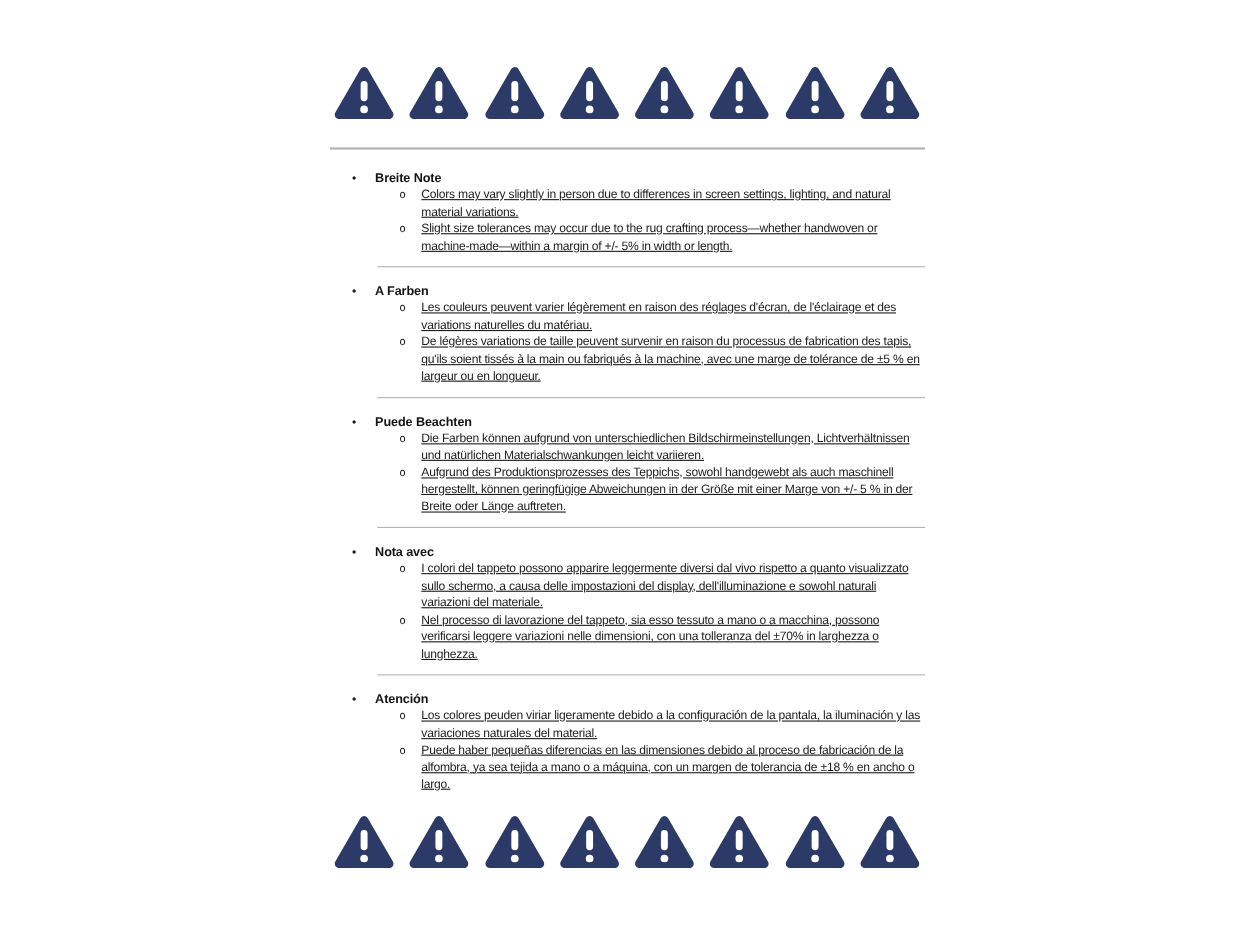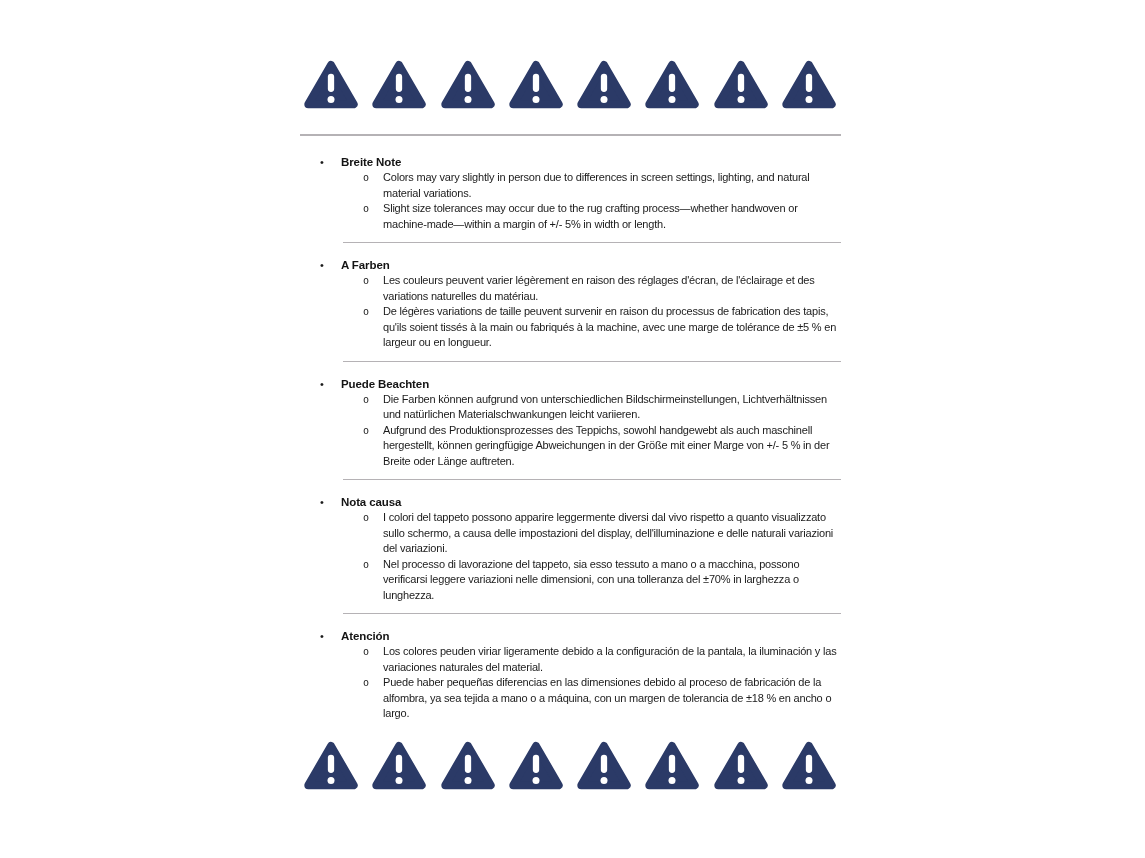--- a/index.html
+++ b/index.html
@@ -86,20 +86,21 @@
     font-family: "DejaVu Sans Mono", monospace;
     font-size: 10px;
     line-height: 15.5px;
   }
   .sub p {
     margin: 0;
     flex: 1;
     font-size: 11px;
     line-height: 15.5px;
     letter-spacing: -0.2px;
+    text-decoration: underline;
   }
 </style>
 </head>
 <body>
 
 <div class="page">
 
   <div class="tri-row tri-row-top">
       <span class="tri-icon">
         <svg viewBox="0 0 64 58" width="56" height="52">
@@ -207,25 +208,25 @@
       <div class="sub">
         <span class="b2">o</span>
         <p>Aufgrund des Produktionsprozesses des Teppichs, sowohl handgewebt als auch maschinell hergestellt, können geringfügige Abweichungen in der Größe mit einer Marge von +/- 5 % in der Breite oder Länge auftreten.</p>
       </div>
       <hr class="sec-divider">
     </div>
 
     <div class="section">
       <div class="title-row">
         <span class="b1">•</span>
-        <h3 class="section-title">Nota causa</h3>
-      </div>
-      <div class="sub">
-        <span class="b2">o</span>
-        <p>I colori del tappeto possono apparire leggermente diversi dal vivo rispetto a quanto visualizzato sullo schermo, a causa delle impostazioni del display, dell'illuminazione e delle naturali variazioni del variazioni.</p>
+        <h3 class="section-title">Nota avec</h3>
+      </div>
+      <div class="sub">
+        <span class="b2">o</span>
+        <p>I colori del tappeto possono apparire leggermente diversi dal vivo rispetto a quanto visualizzato sullo schermo, a causa delle impostazioni del display, dell'illuminazione e sowohl naturali variazioni del materiale.</p>
       </div>
       <div class="sub">
         <span class="b2">o</span>
         <p>Nel processo di lavorazione del tappeto, sia esso tessuto a mano o a macchina, possono verificarsi leggere variazioni nelle dimensioni, con una tolleranza del ±70% in larghezza o lunghezza.</p>
       </div>
       <hr class="sec-divider">
     </div>
 
     <div class="section">
       <div class="title-row">

